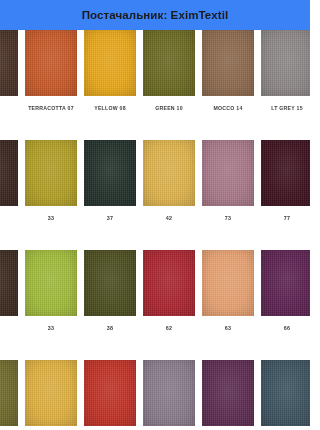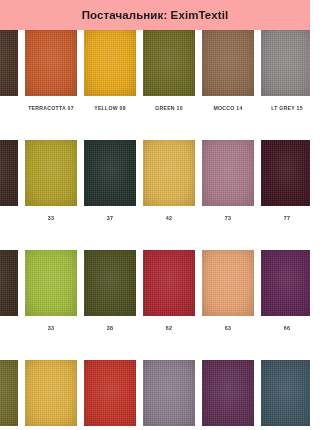--- a/index.html
+++ b/index.html
@@ -22,21 +22,21 @@
     background: #ffffff;
     overflow: hidden;
   }
 
   
   .title-bar {
     height: 30px;
     display: flex;
     align-items: center;
     justify-content: center;
-    background: #fca5a5;
+    background: #3b82f6;
   }
   .title-text {
     font-size: 11.5px;
     font-weight: bold;
     color: #1b1b1b;
     letter-spacing: 0.1px;
     white-space: nowrap;
   }
 
   

